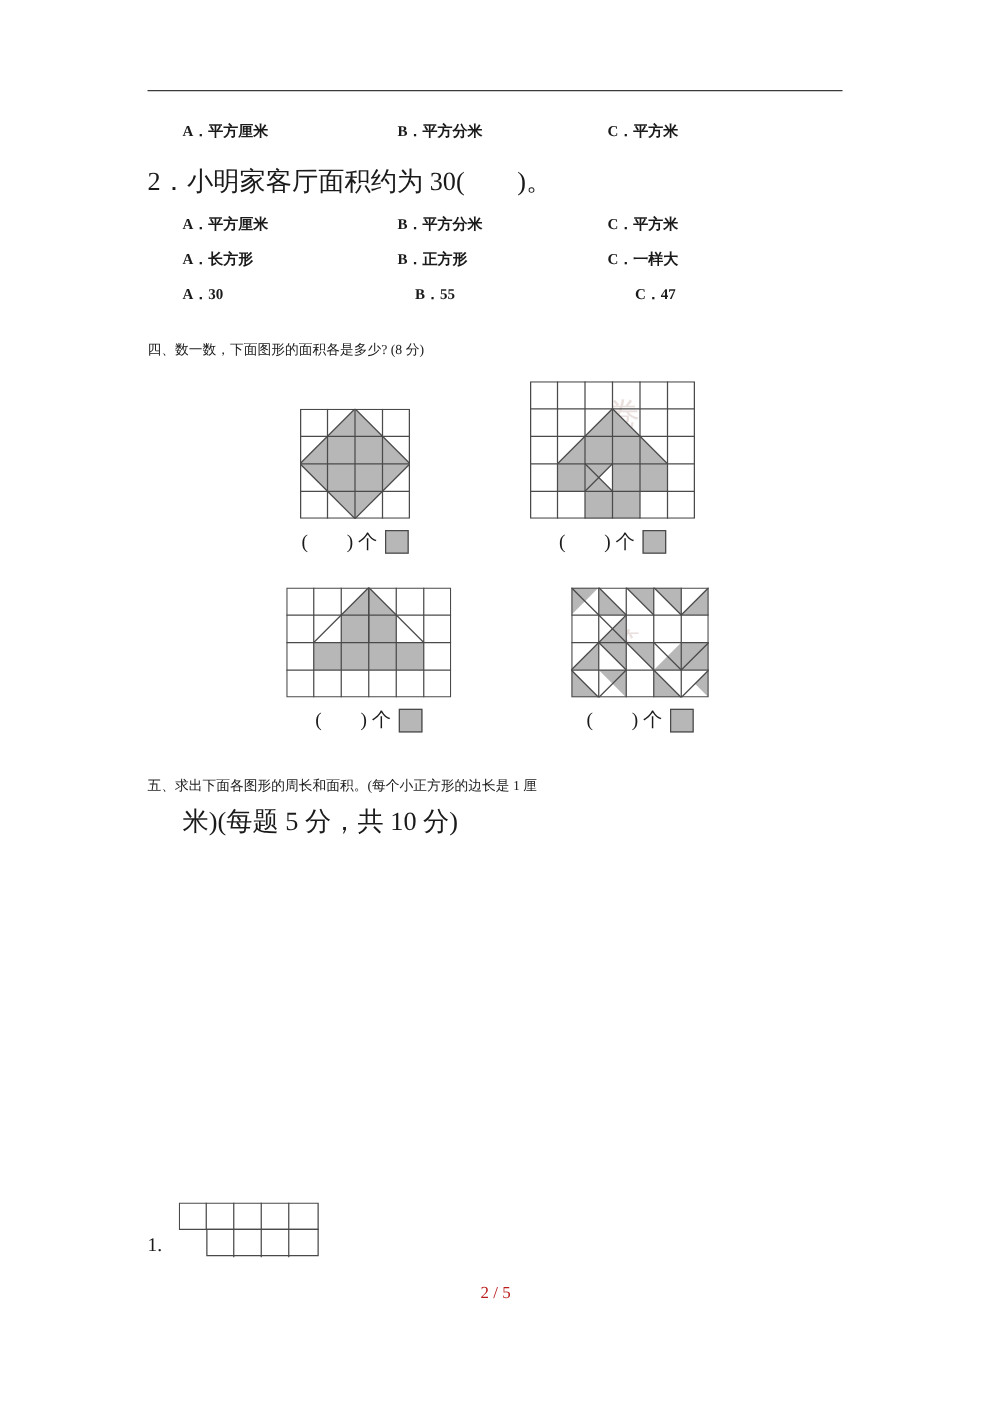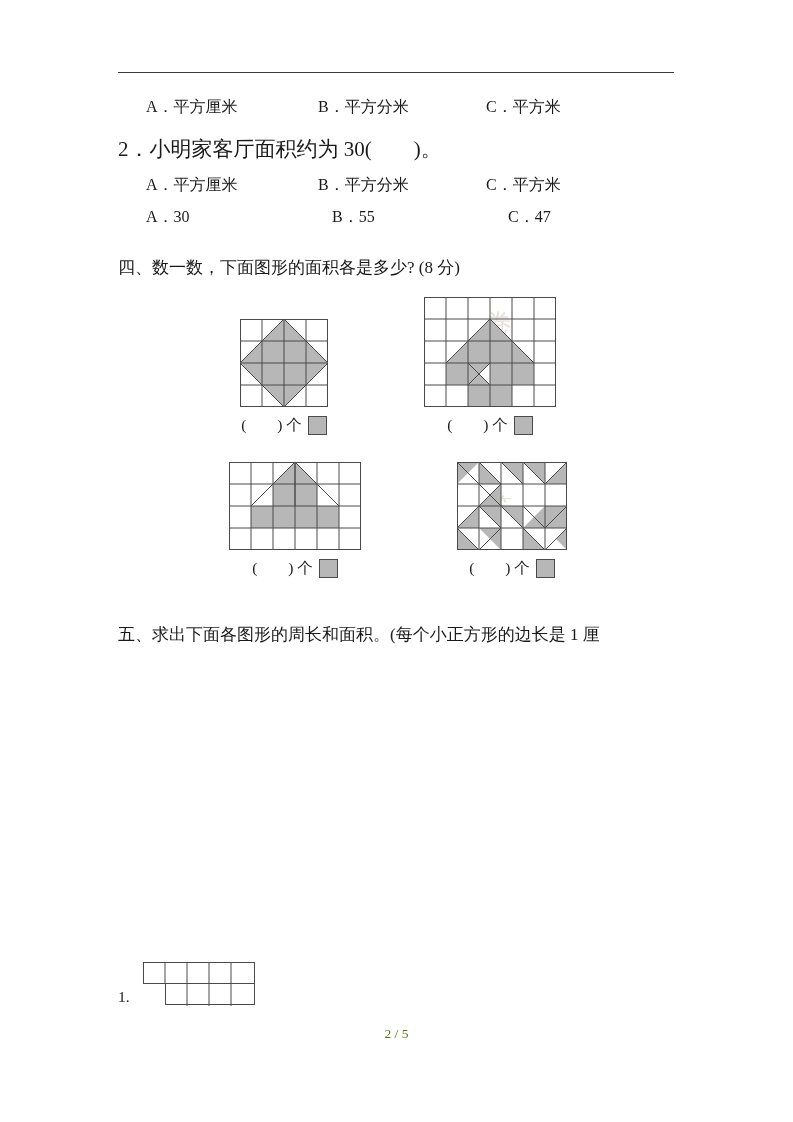--- a/index.html
+++ b/index.html
@@ -42,31 +42,32 @@
   }
   .q-line {
     margin-top: 16px;
   }
   .opts {
     margin-top: 11px;
     display: flex;
     white-space: pre;
   }
   .opt {
-    font-size: 16px;
+    font-size: 12px;
+    font-weight: bold;
   }
   .indent {
     padding-left: 28px;
   }
   .wrap-line {
     padding-left: 28px;
     margin-top: 6px;
   }
   .section-head {
-    font-size: 17px;
+    font-size: 11px;
     margin-top: 28px;
   }
   
   .figs {
     position: relative;
     margin-top: 18px;
   }
   .fig-row {
     display: flex;
     justify-content: center;
@@ -109,21 +110,21 @@
     text-align: center;
     letter-spacing: 1px;
   }
   .footer {
     position: absolute;
     left: 0;
     top: 1026px;
     width: 793px;
     text-align: center;
     font-size: 13.5px;
-    color: #4d7c0f;
+    color: #b91c1c;
   }
   .last-fig {
     position: absolute;
     left: 143px;
     top: 962px;
   }
   .q5-num {
     position: absolute;
     left: 118px;
     top: 988px;
@@ -145,20 +146,25 @@
       <span class="opt">C．平方米</span>
     </div>
 
     <div class="line q-line">2．小明家客厅面积约为 30(        )。</div>
     <div class="opts indent">
       <span class="opt" style="width:172px">A．平方厘米</span>
       <span class="opt" style="width:168px">B．平方分米</span>
       <span class="opt">C．平方米</span>
     </div>
 
+    <div class="opts indent">
+      <span class="opt" style="width:172px">A．长方形</span>
+      <span class="opt" style="width:168px">B．正方形</span>
+      <span class="opt">C．一样大</span>
+    </div>
 
 
     <div class="opts indent">
       <span class="opt" style="width:186px">A．30</span>
       <span class="opt" style="width:176px">B．55</span>
       <span class="opt">C．47</span>
     </div>
 
     <div class="section-head">四、数一数，下面图形的面积各是多少? (8 分)</div>
 
@@ -355,21 +361,22 @@
           </div>
           <div class="answer">
             <span>(        ) 个</span>
             <span class="unit-square"></span>
           </div>
         </div>
 
       </div>
     </div>
 
-    <div class="section-head" style="margin-top:44px">五、求出下面各图形的周长和面积。(每个小正方形的边长是 1 厘</div>
+    <div class="section-head" style="margin-top:34px">五、求出下面各图形的周长和面积。(每个小正方形的边长是 1 厘</div>
+    <div class="line wrap-line">米)(每题 5 分，共 10 分)</div>
   </div>
 
   <div class="last-fig">
     <svg width="134" height="44" viewBox="0 0 134 44">
       <g stroke="#4a4a4a" stroke-width="1" fill="none">
         <rect x="0.5" y="0.5" width="111" height="21"></rect>
         <line x1="22" y1="0" x2="22" y2="22"></line>
         <line x1="44" y1="0" x2="44" y2="22"></line>
         <line x1="66" y1="0" x2="66" y2="22"></line>
         <line x1="88" y1="0" x2="88" y2="22"></line>

